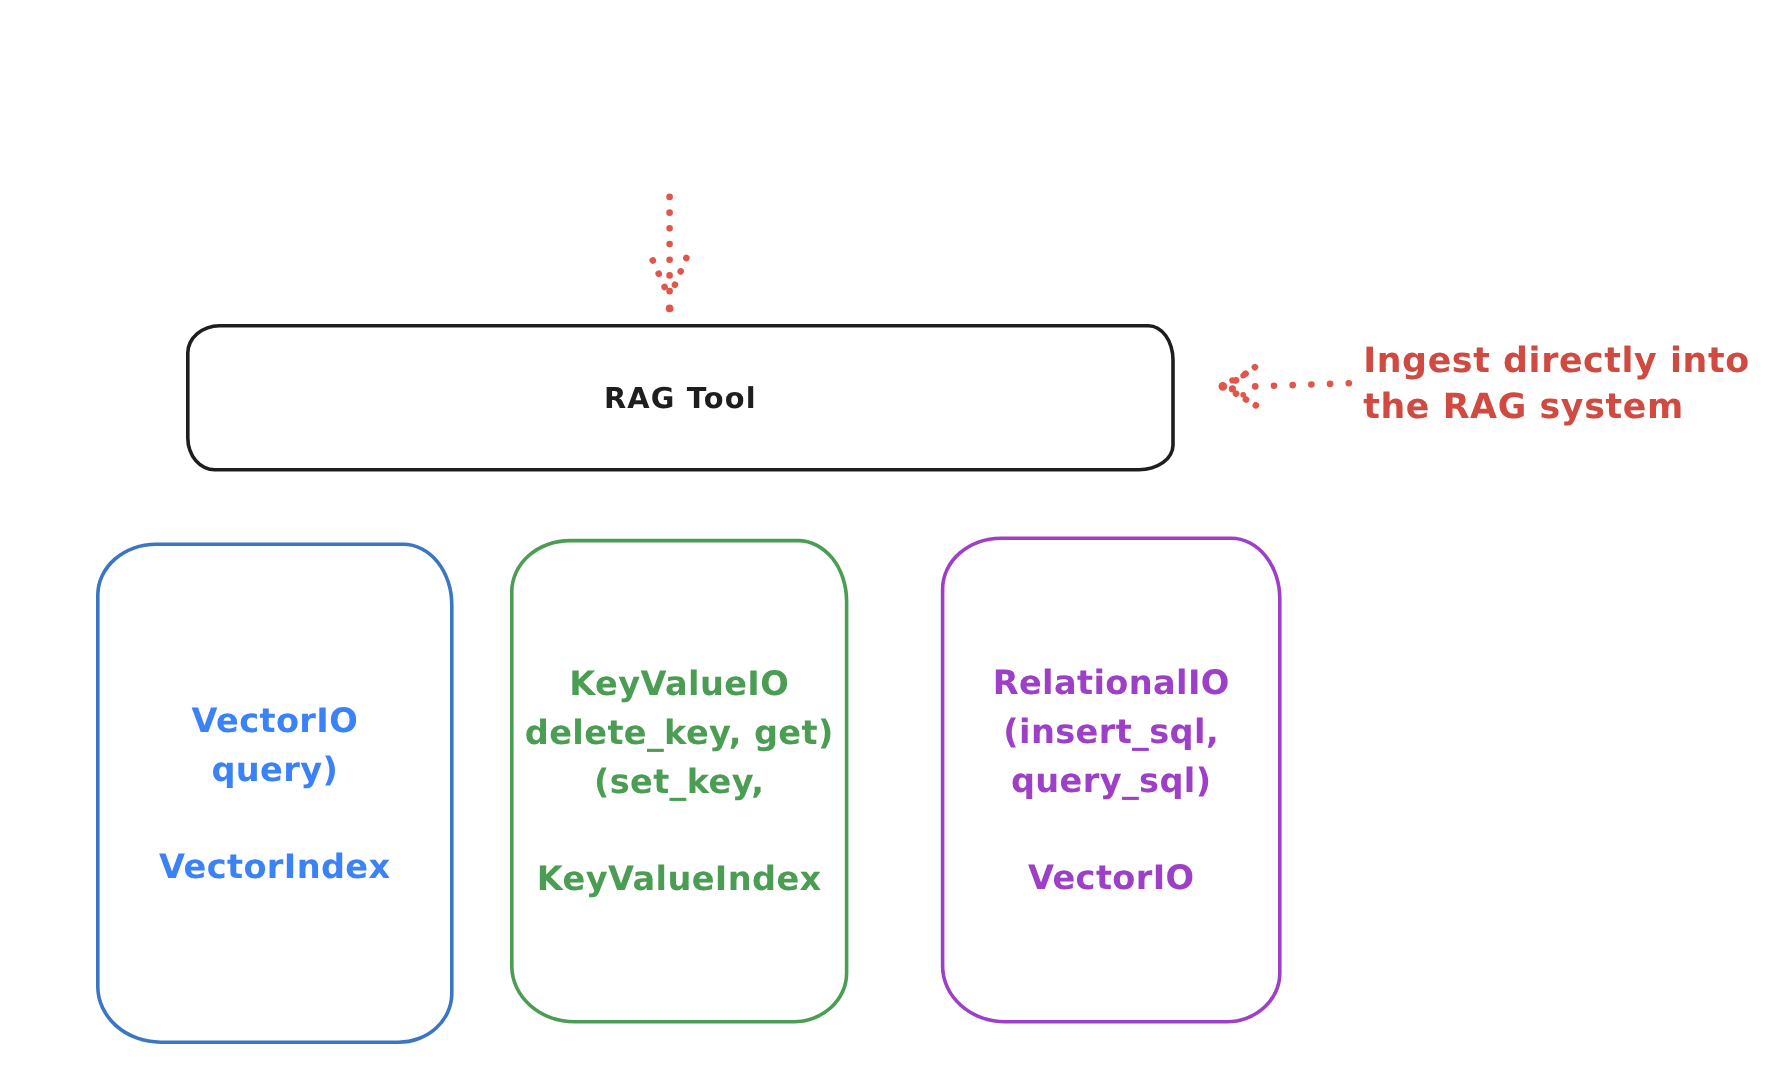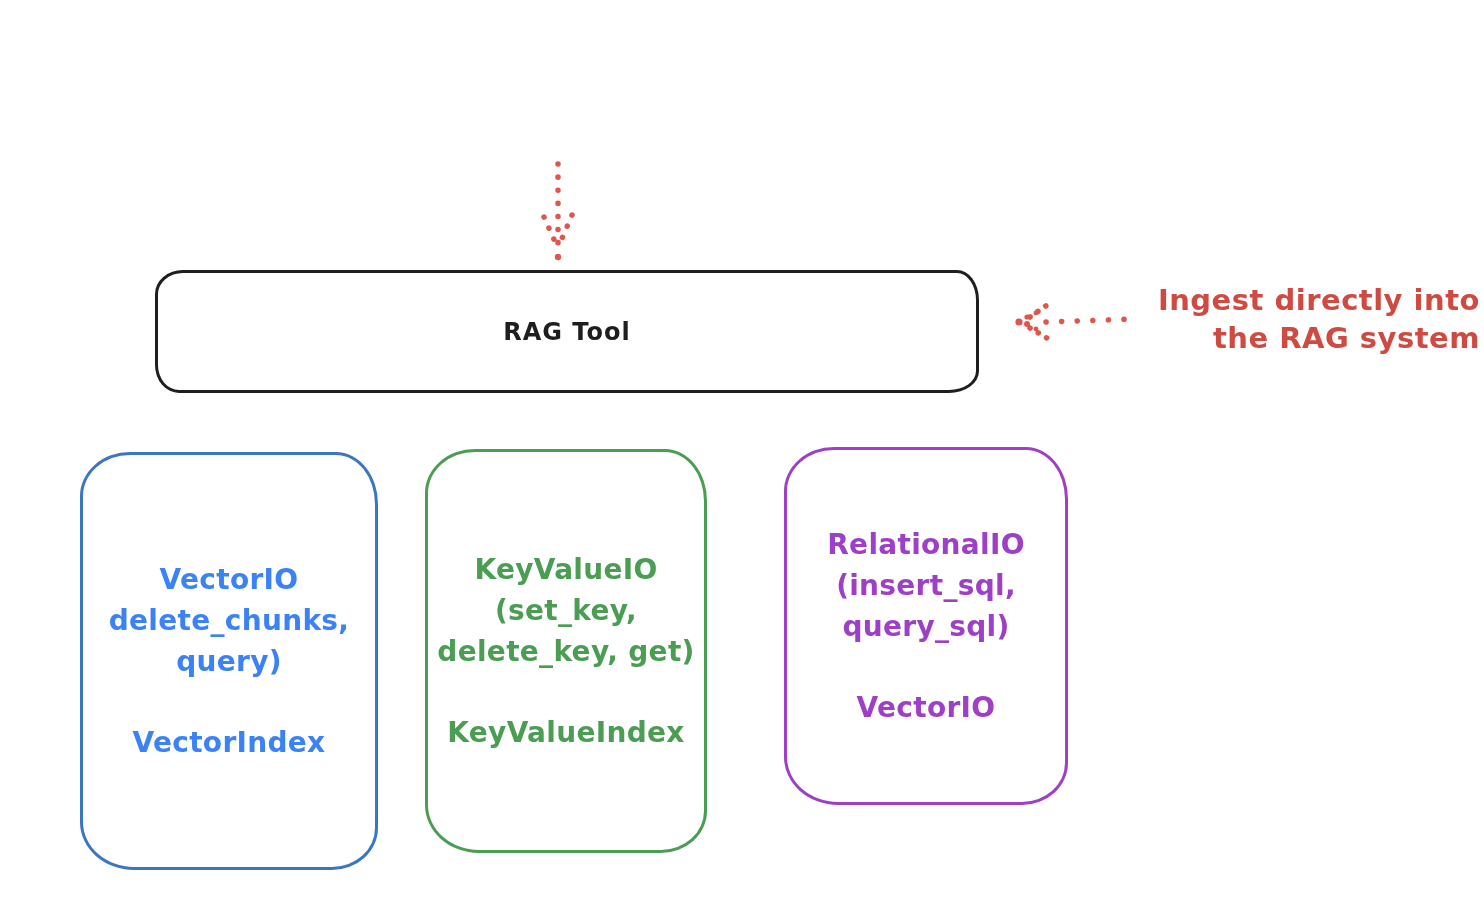--- a/index.html
+++ b/index.html
@@ -43,26 +43,26 @@
     justify-content: center;
     text-align: center;
     font-size: 28px;
     font-weight: bold;
     line-height: 41px;
     letter-spacing: 0.3px;
     border-radius: 50px 42px 46px 54px / 44px 52px 42px 48px;
   }
   .card-blue   { left: 80px;  top: 452px; width: 298px; height: 418px; color: #3b82f6; border-color: #3b76c5; }
   .card-green  { left: 425px; top: 449px; width: 282px; height: 404px; color: #4a9d52; border-color: #4a9d52; }
-  .card-purple { left: 784px; top: 447px; width: 284px; height: 358px; color: #9d40c7; border-color: #9d40c7; }
+  .card-purple { left: 784px; top: 447px; width: 284px; height: 406px; color: #9d40c7; border-color: #9d40c7; }
   .index-label { margin-top: 40px; }
   .annotation-text {
     position: absolute;
     left: 1136px; top: 281px; width: 344px;
-    text-align: right;
+    text-align: left;
     color: #cf4a41;
     font-size: 29px;
     font-weight: bold;
     line-height: 38px;
     letter-spacing: 0.5px;
   }
   .arrow-svg { position: absolute; }
 </style>
 </head>
 <body>
@@ -96,29 +96,28 @@
     <circle cx="24" cy="31" r="2.4" fill="#e0564a"></circle>
   </svg>
 
   <div class="annotation-text">
     <div>Ingest directly into</div>
     <div>the RAG system</div>
   </div>
 
   <div class="card card-blue">
     <div>VectorIO</div>
-    <div>delete_chunks,</div>
     <div>query)</div>
     <div class="index-label">VectorIndex</div>
   </div>
 
   <div class="card card-green">
     <div>KeyValueIO</div>
+    <div>delete_key, get)</div>
     <div>(set_key,</div>
-    <div>delete_key, get)</div>
     <div class="index-label">KeyValueIndex</div>
   </div>
 
   <div class="card card-purple">
     <div>RelationalIO</div>
     <div>(insert_sql,</div>
     <div>query_sql)</div>
     <div class="index-label">VectorIO</div>
   </div>
 

